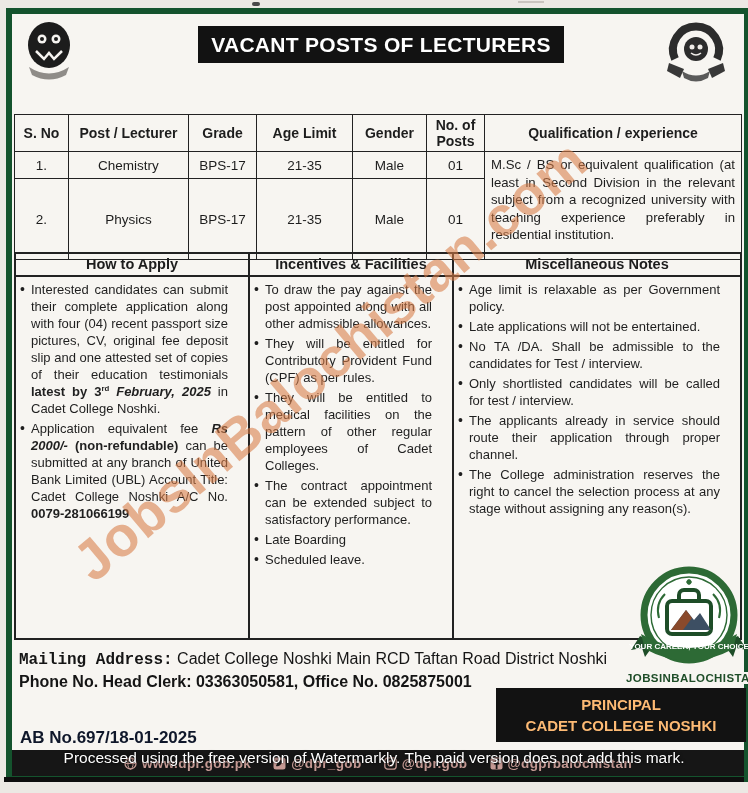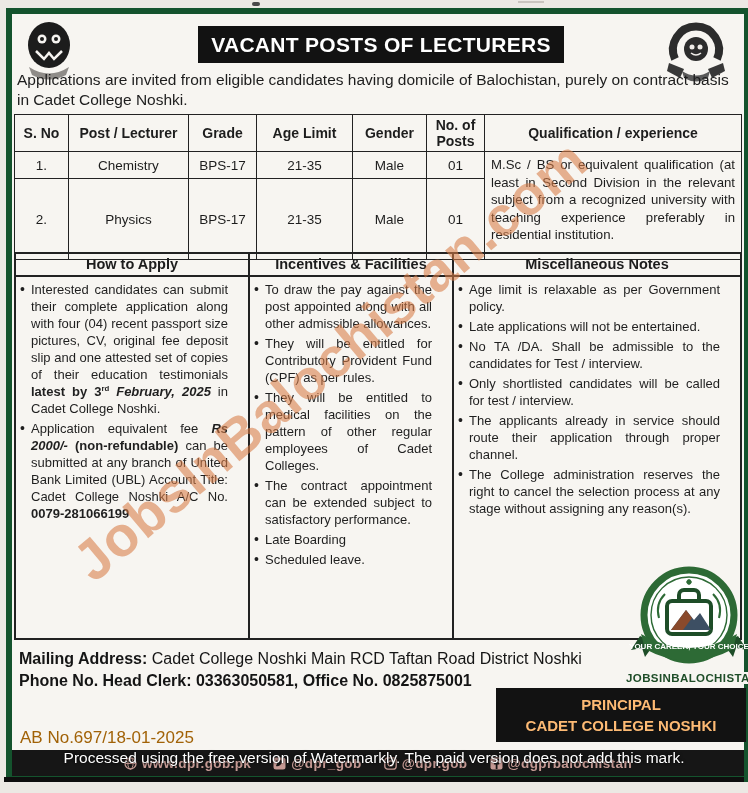--- a/index.html
+++ b/index.html
@@ -64,29 +64,29 @@
     position:relative;padding-left:11px;margin-bottom:3px;
     font-size:13px;line-height:1.31;text-align:justify;color:#1f1f1f;
   }
   .col li::before{content:"\2022";position:absolute;left:0;top:-1px;font-size:14px;}
   .b{font-weight:700;}
   .i{font-style:italic;}
   sup{font-size:60%;}
 
   
   .mailing{position:absolute;left:7px;top:634px;width:600px;font-size:16px;line-height:1.38;color:#151515;}
-  .mailing .lbl{font-weight:700;}
+  .mailing .lbl{font-weight:700;font-family:Liberation Mono, monospace;}
   .phone-line{font-weight:700;}
   .principal-box{
     position:absolute;left:484px;top:674px;width:250px;height:54px;
     background:#121212;color:#fdba74;text-align:center;
     font-weight:700;font-size:15px;line-height:1.4;
     display:flex;flex-direction:column;justify-content:center;
   }
-  .ab-no{position:absolute;left:8px;top:714px;font-weight:400;font-size:17px;color:#a16207;text-align:right;}
+  .ab-no{position:absolute;left:8px;top:714px;font-weight:700;font-size:17px;color:#0f172a;text-align:right;}
 
   
   .jobs-logo{position:absolute;left:614px;top:552px;width:126px;text-align:center;z-index:8;}
   .jobs-logo .caption{
     font-weight:700;font-size:11.5px;color:#1e4d28;letter-spacing:.4px;margin-top:-2px;
     background:#f7f5f1;
   }
 
   
   .footer-bar{
@@ -140,21 +140,20 @@
       <circle cx="35" cy="32" r="12" fill="#2c2c2c"></circle>
       <circle cx="31" cy="30" r="2.5" fill="#efece8"></circle>
       <circle cx="39" cy="30" r="2.5" fill="#efece8"></circle>
       <path d="M30 36 q5 4 10 0" stroke="#efece8" stroke-width="1.6" fill="none"></path>
       <path d="M8 46 l15 6 -4 9 -13 -7 z" fill="#383838"></path>
       <path d="M62 46 l-15 6 4 9 13 -7 z" fill="#383838"></path>
       <path d="M21 54 q14 9 28 0 l-2 7 q-12 7 -24 0 z" fill="#5a5a5a"></path>
     </svg>
   </div>
 
-  <div class="intro">Applications are invited from eligible candidates having domicile of Balochistan, purely on contract basis in Cadet College Noshki.</div>
 
   <table class="posts">
     <colgroup>
       <col style="width:54px">
         <col style="width:120px">
         <col style="width:68px">
       <col style="width:96px">
         <col style="width:74px">
         <col style="width:58px">
         <col>

